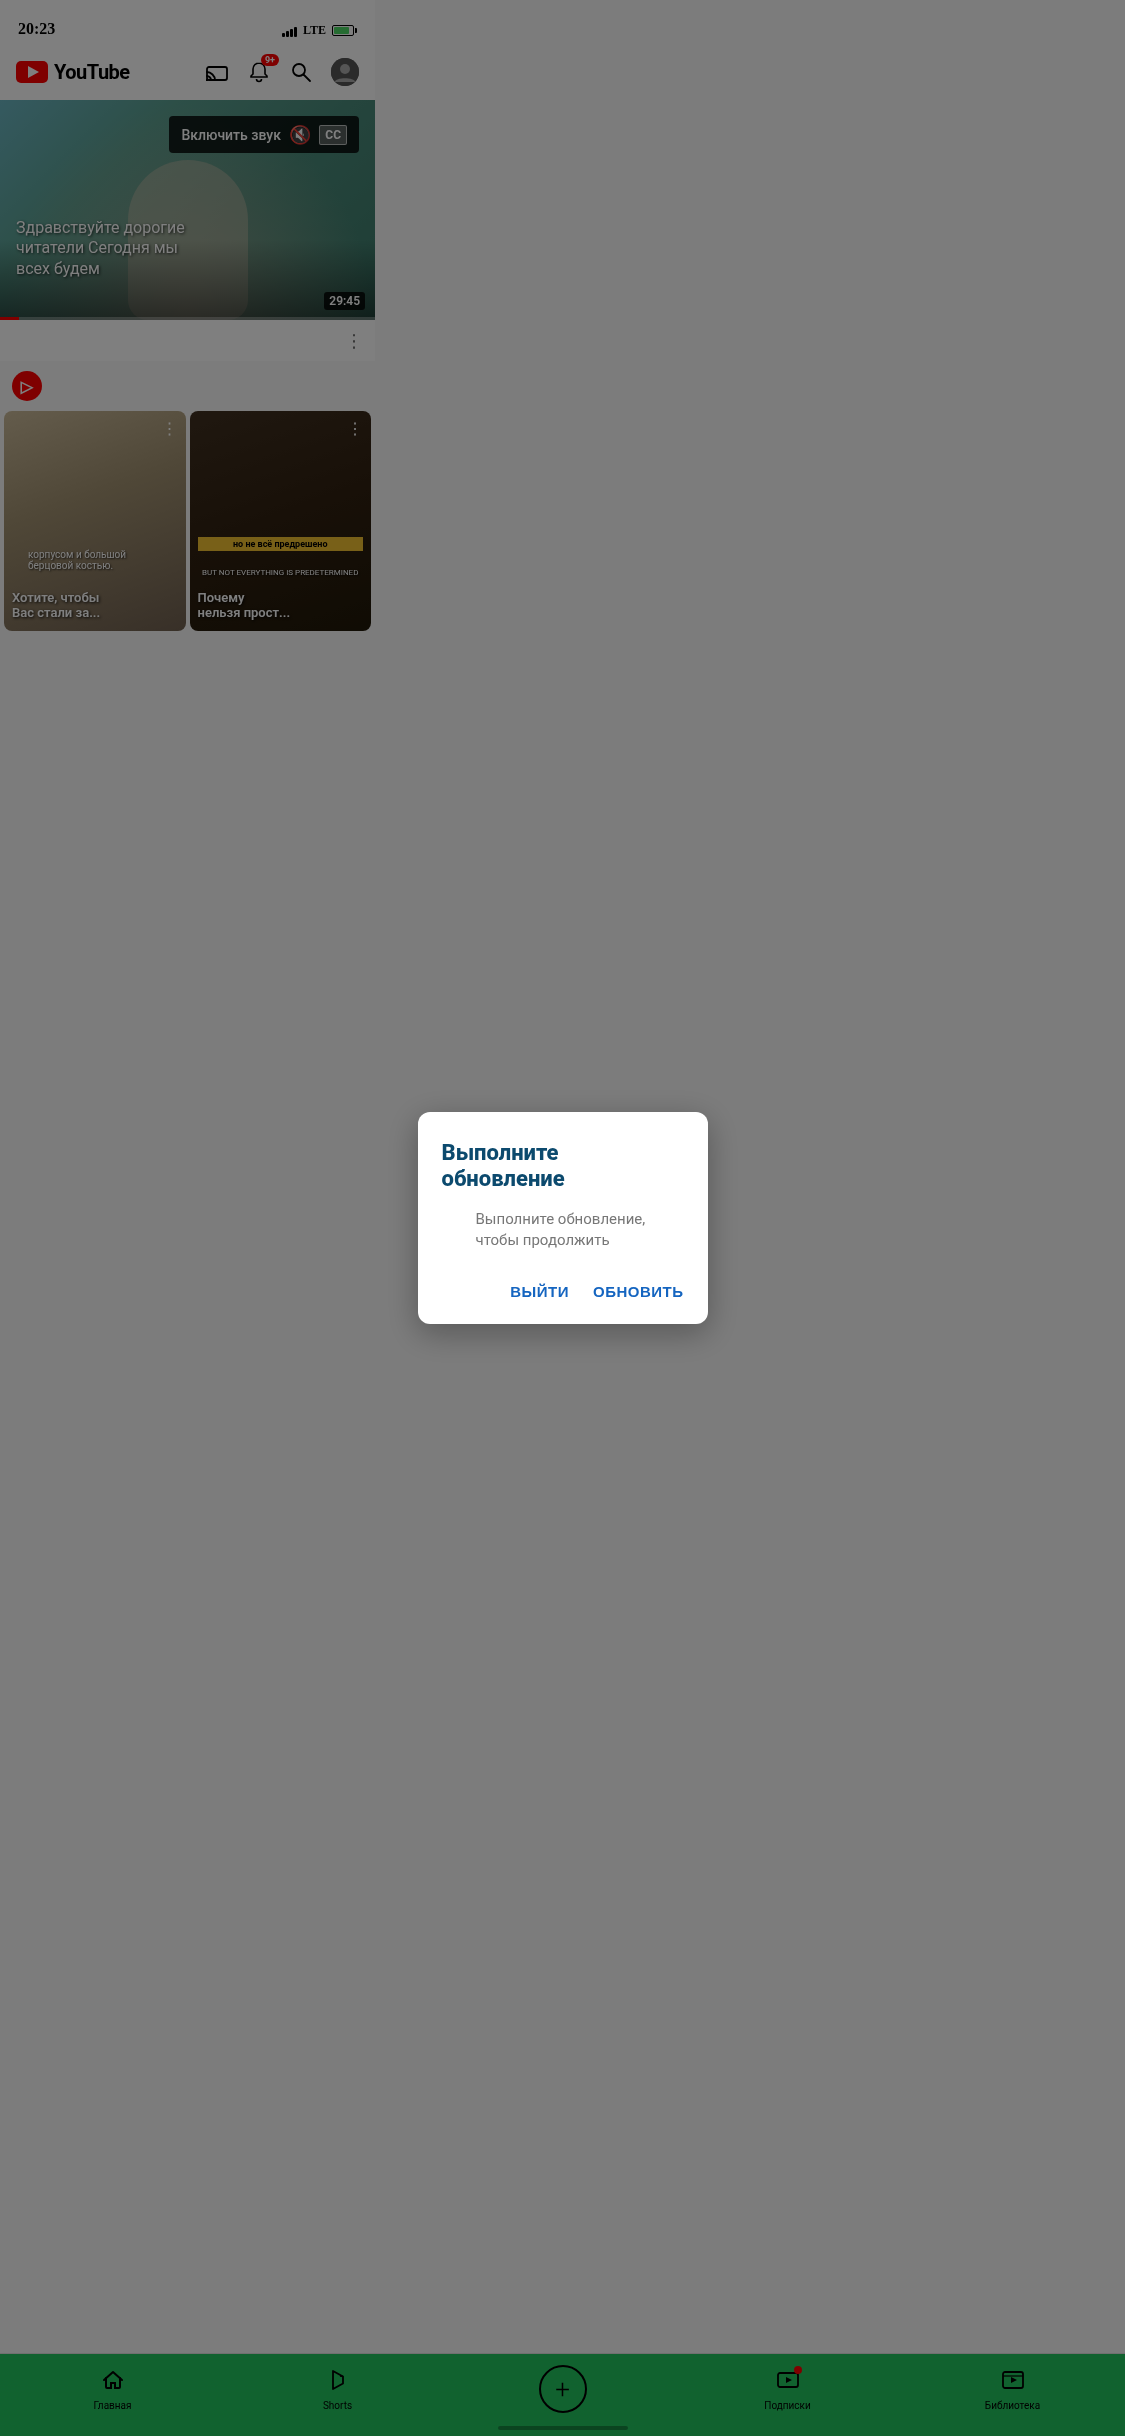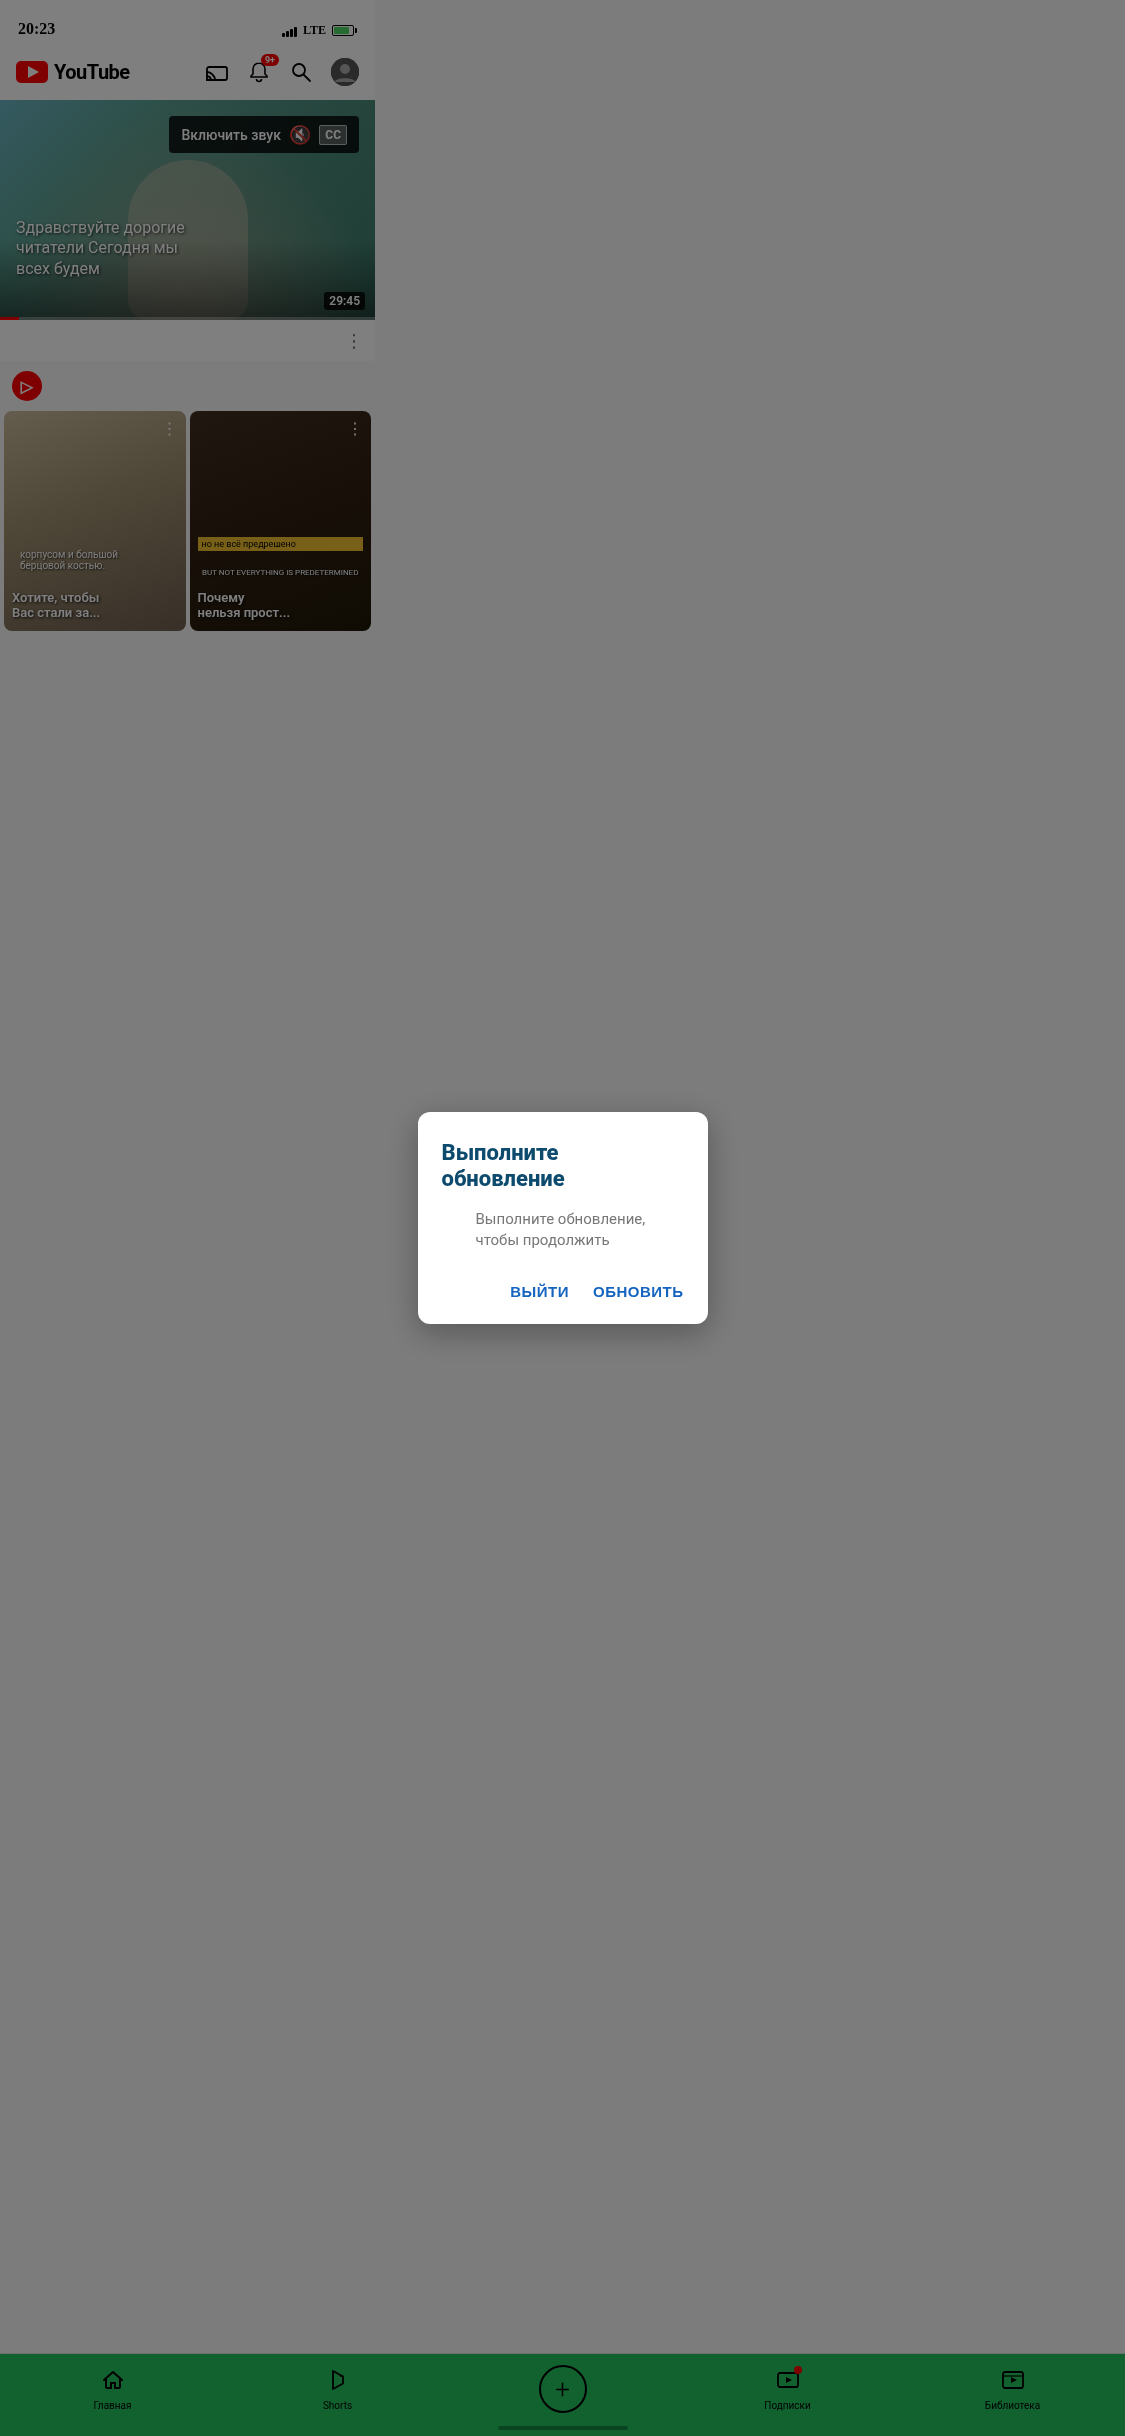--- a/index.html
+++ b/index.html
@@ -349,39 +349,40 @@
       background: linear-gradient(160deg, #c8b898 0%, #a09070 40%, #706050 100%);
     }
 
     .video-card-right-bg {
       background: linear-gradient(160deg, #403020 0%, #302010 50%, #201808 100%);
     }
 
     .video-card-subtitle {
       position: absolute;
       bottom: 60px;
-      left: 16px;
+      left: 24px;
       right: 8px;
       color: #fff;
       font-size: 10px;
       text-align: left;
       font-weight: 400;
       text-shadow: 1px 1px 2px rgba(0,0,0,0.8);
     }
 
     .video-card-yellow-bar {
       background: #f0c030;
       color: #000;
       font-size: 9px;
       padding: 2px 4px;
       position: absolute;
       bottom: 80px;
       left: 8px;
       right: 8px;
-      font-weight: 400;
+      text-align: center;
+      font-weight: 700;
     }
 
     .video-card-en-sub {
       position: absolute;
       bottom: 72px;
       left: 8px;
       right: 8px;
       color: #fff;
       font-size: 8px;
       text-align: center;

